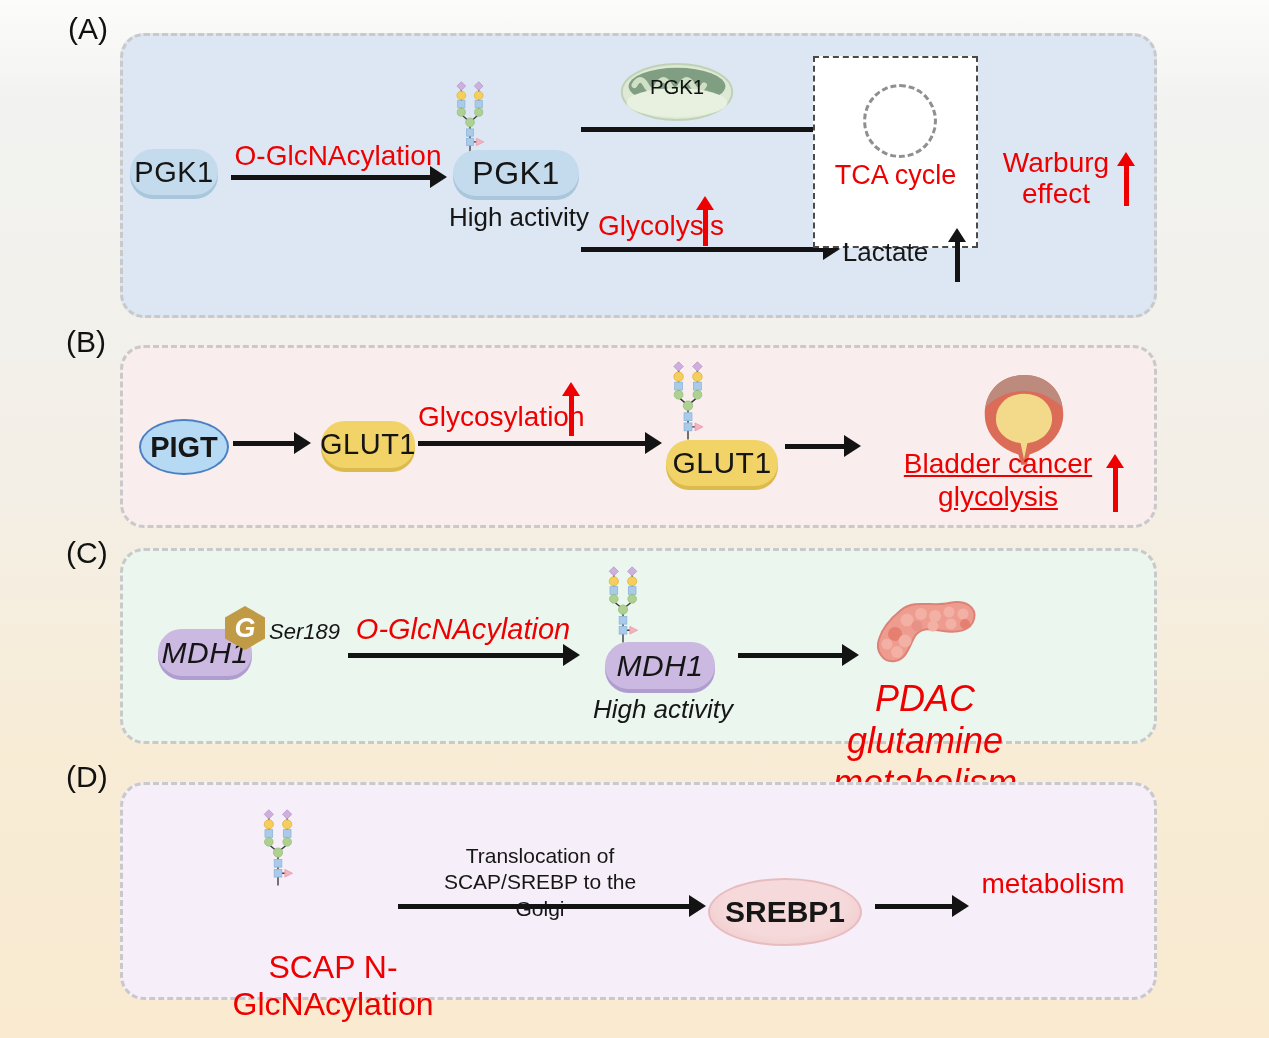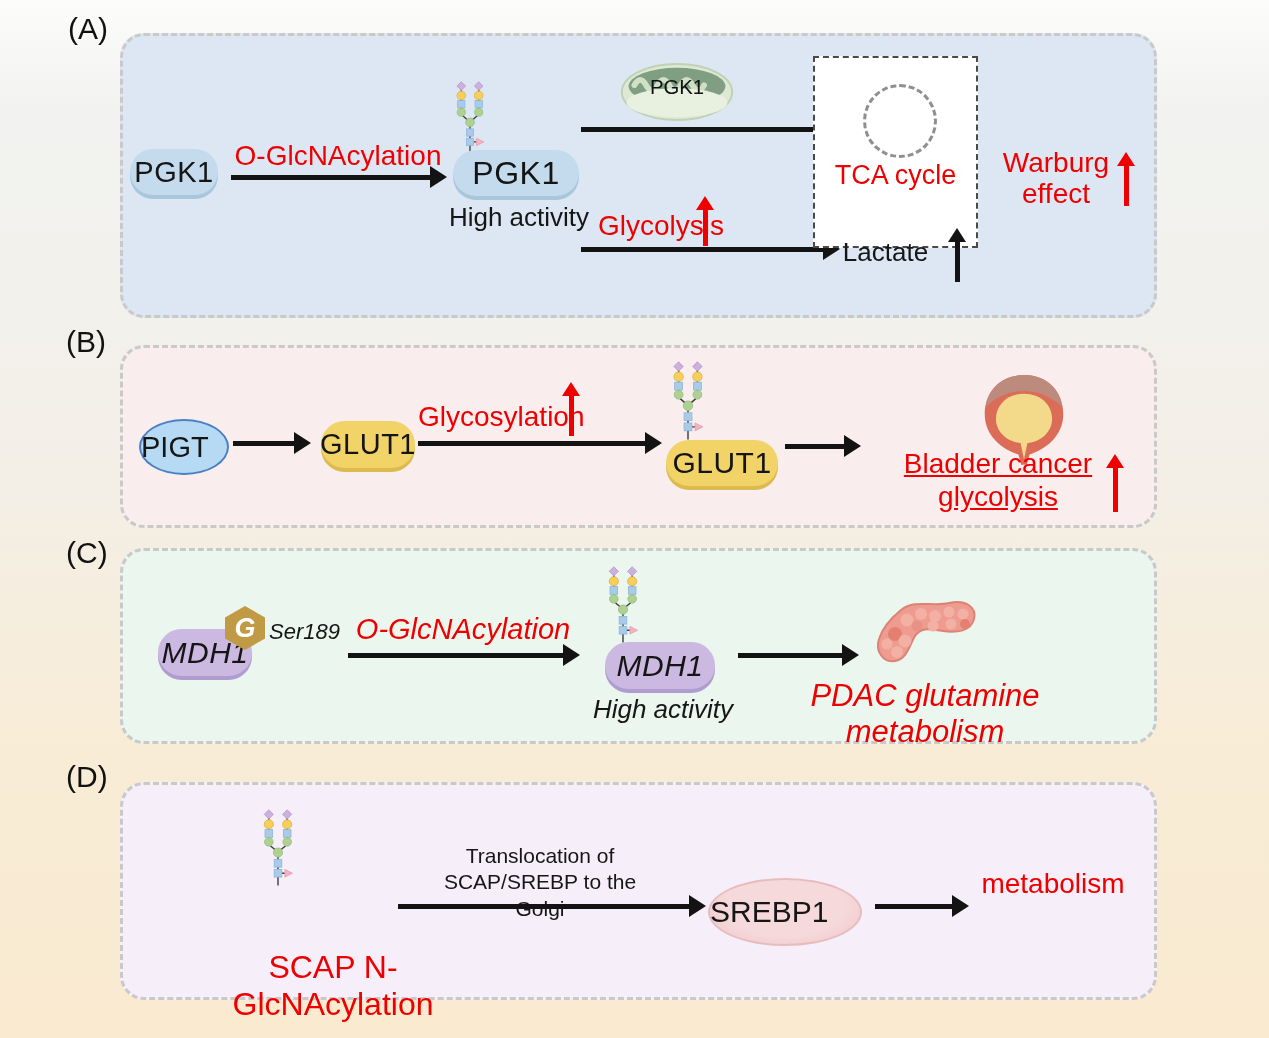--- a/index.html
+++ b/index.html
@@ -7,21 +7,21 @@
     position:relative;width:1269px;height:1038px;overflow:hidden;
     font-family:"Liberation Sans",sans-serif;color:#161616;
     background:linear-gradient(180deg,#fcfdfb 0%,#f2f3f1 10%,#f3efe7 45%,#f8ecd6 72%,#f9ead0 100%);
   }
   .plabel{position:absolute;font-size:30px;color:#111;}
   .panel{position:absolute;border:3.5px dashed #c9c9c9;border-radius:24px;box-sizing:border-box;}
   .txt{position:absolute;text-align:center;line-height:1.15;}
   .red{color:#ee0000;}
   .pill{position:absolute;display:flex;align-items:center;justify-content:center;
         border-radius:26px;font-size:31px;color:#151515;letter-spacing:.5px;}
-  .ellipse{position:absolute;display:flex;align-items:center;border-radius:50%;}
+  .ellipse{position:absolute;display:flex;align-items:center;justify-content:center;border-radius:50%;font-weight:bold;}
   .ar{position:absolute;height:4.5px;background:#131313;}
   .ar.head::after{content:"";position:absolute;right:-16px;top:50%;transform:translateY(-50%);
         border-left:17px solid #131313;border-top:11px solid transparent;border-bottom:11px solid transparent;}
   .ar.tbar::after{content:"";position:absolute;right:-3px;top:50%;transform:translateY(-50%);
         width:5px;height:28px;background:#131313;}
   .up{position:absolute;width:5px;background:#ee0000;}
   .up::before{content:"";position:absolute;top:-12px;left:-7px;
         border-bottom:14px solid #ee0000;border-left:9.5px solid transparent;border-right:9.5px solid transparent;}
   .up.blk{background:#131313;}
   .up.blk::before{border-bottom-color:#131313;}
@@ -178,21 +178,21 @@
       <circle cx="92" cy="28" r="5.5" fill="#f3b0a4"></circle>
       <circle cx="94" cy="38" r="5" fill="#e57f70"></circle>
       <circle cx="80" cy="38" r="5.5" fill="#f3b0a4"></circle>
       <circle cx="62" cy="40" r="5.5" fill="#f3b0a4"></circle>
       <circle cx="46" cy="40" r="5.5" fill="#e89287"></circle>
       <circle cx="34" cy="55" r="6.5" fill="#f3b0a4"></circle>
       <circle cx="26" cy="66" r="6" fill="#f3b0a4"></circle>
       <circle cx="16" cy="58" r="5.5" fill="#f3b0a4"></circle>
     </svg>
 
-    <div class="txt red" style="left:682px;top:127px;width:240px;font-size:31px;line-height:1.17;">
+    <div class="txt red" style="left:682px;top:127px;width:240px;font-size:36px;line-height:1.17;">
       <div>PDAC glutamine</div>
       <div>metabolism</div>
     </div>
   </div>
 
   <div class="plabel" style="left:66px;top:760px">(D)</div>
   <div class="panel" style="left:120px;top:782px;width:1037px;height:218px;background:#f6eef8;">
 
     <svg class="glycan" style="left:134px;top:24px;width:42px;height:78px;" viewBox="0 0 48 102">
         <use href="#nglycan"></use>

